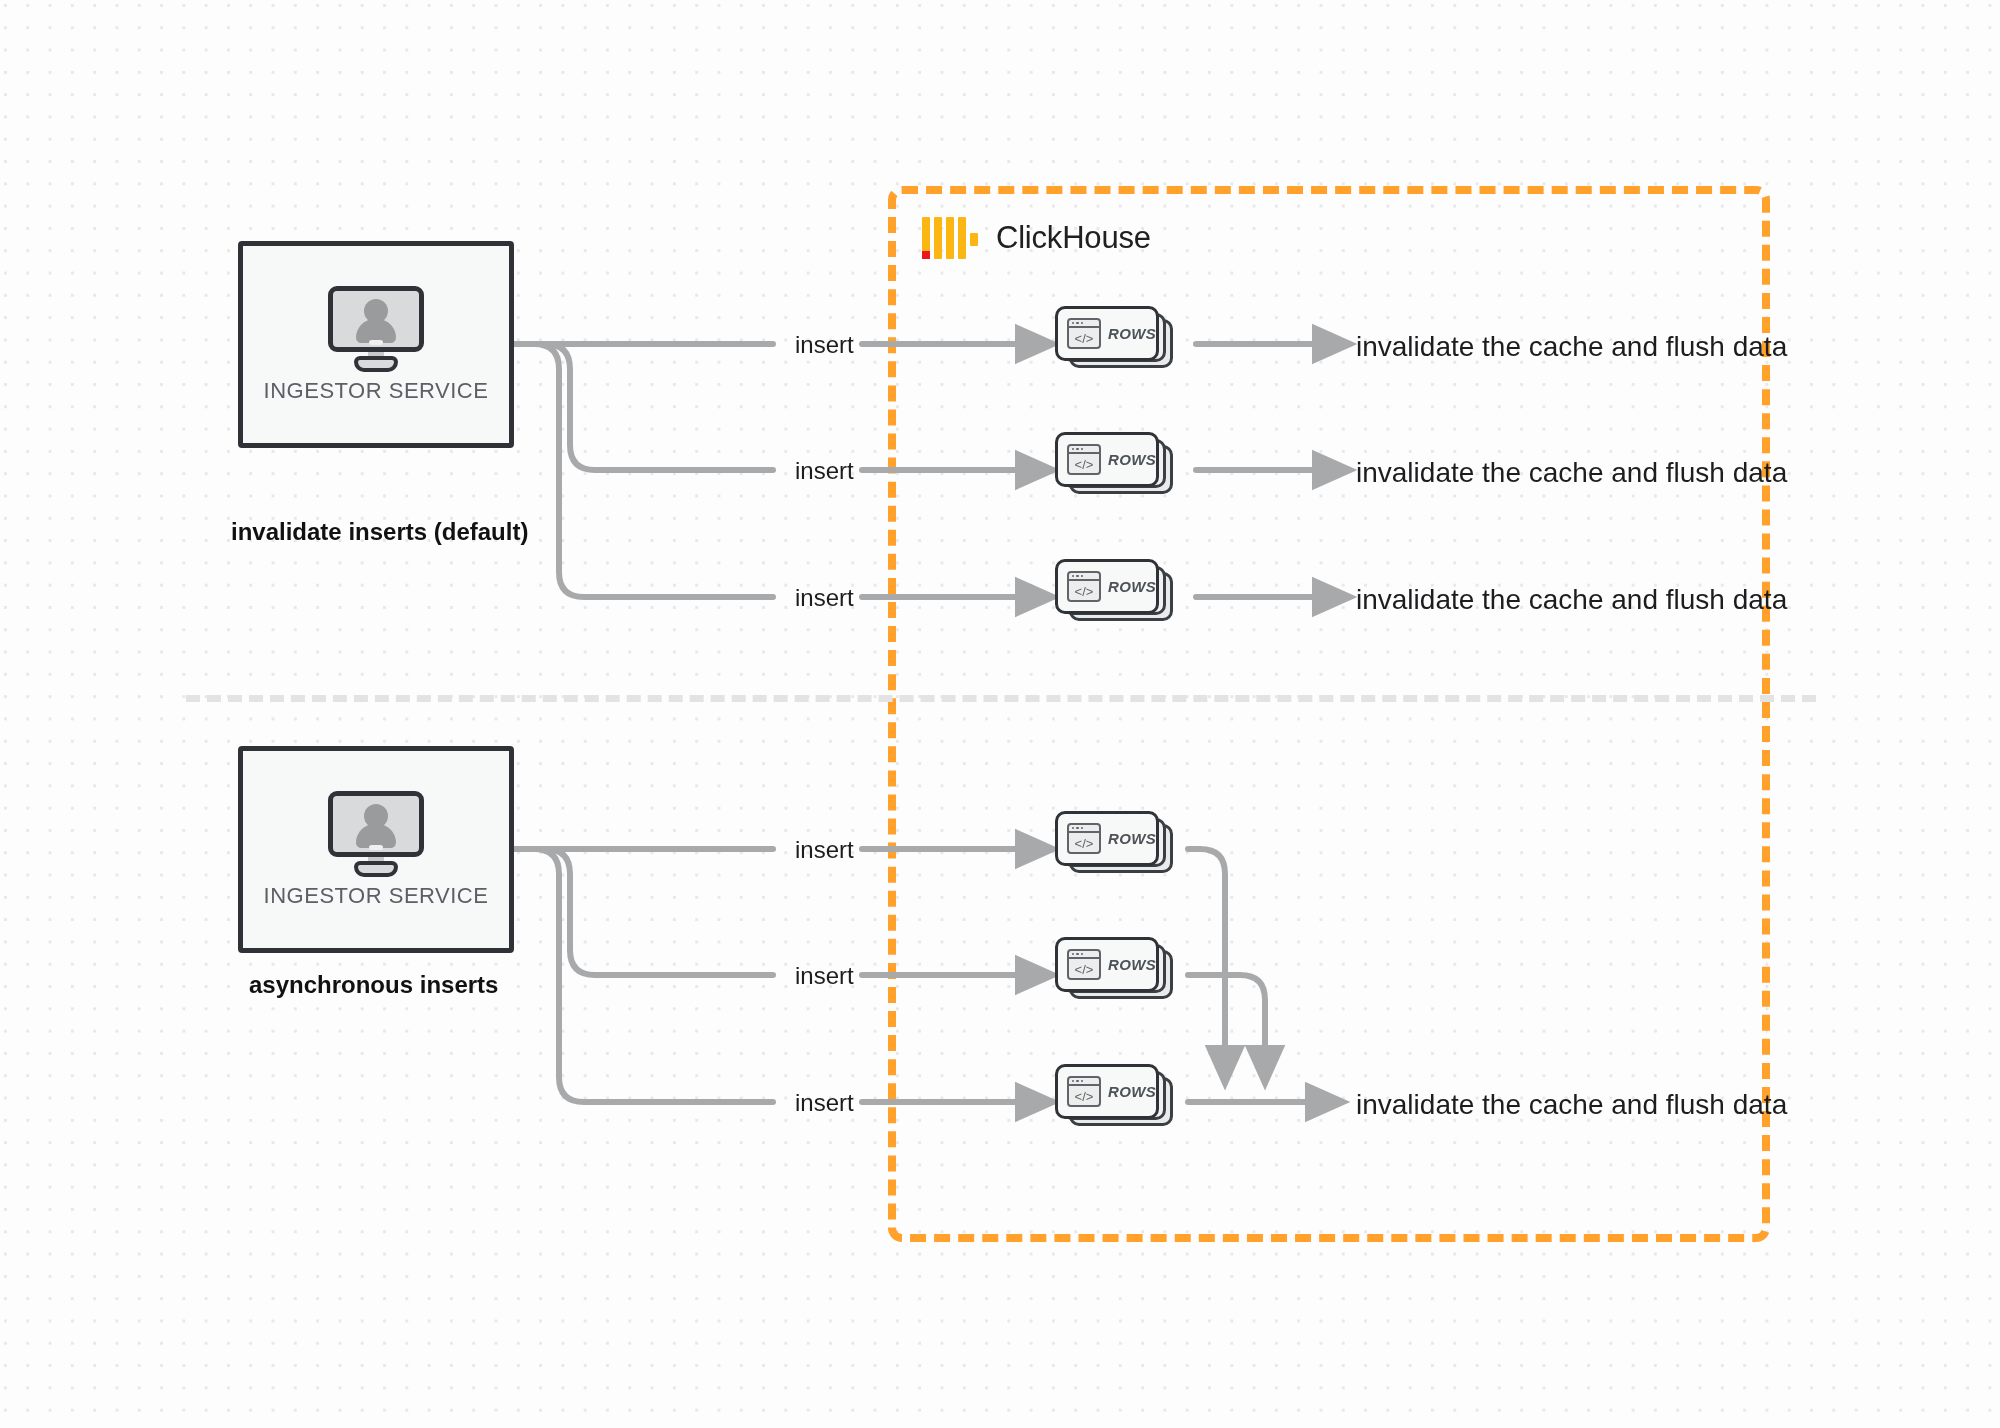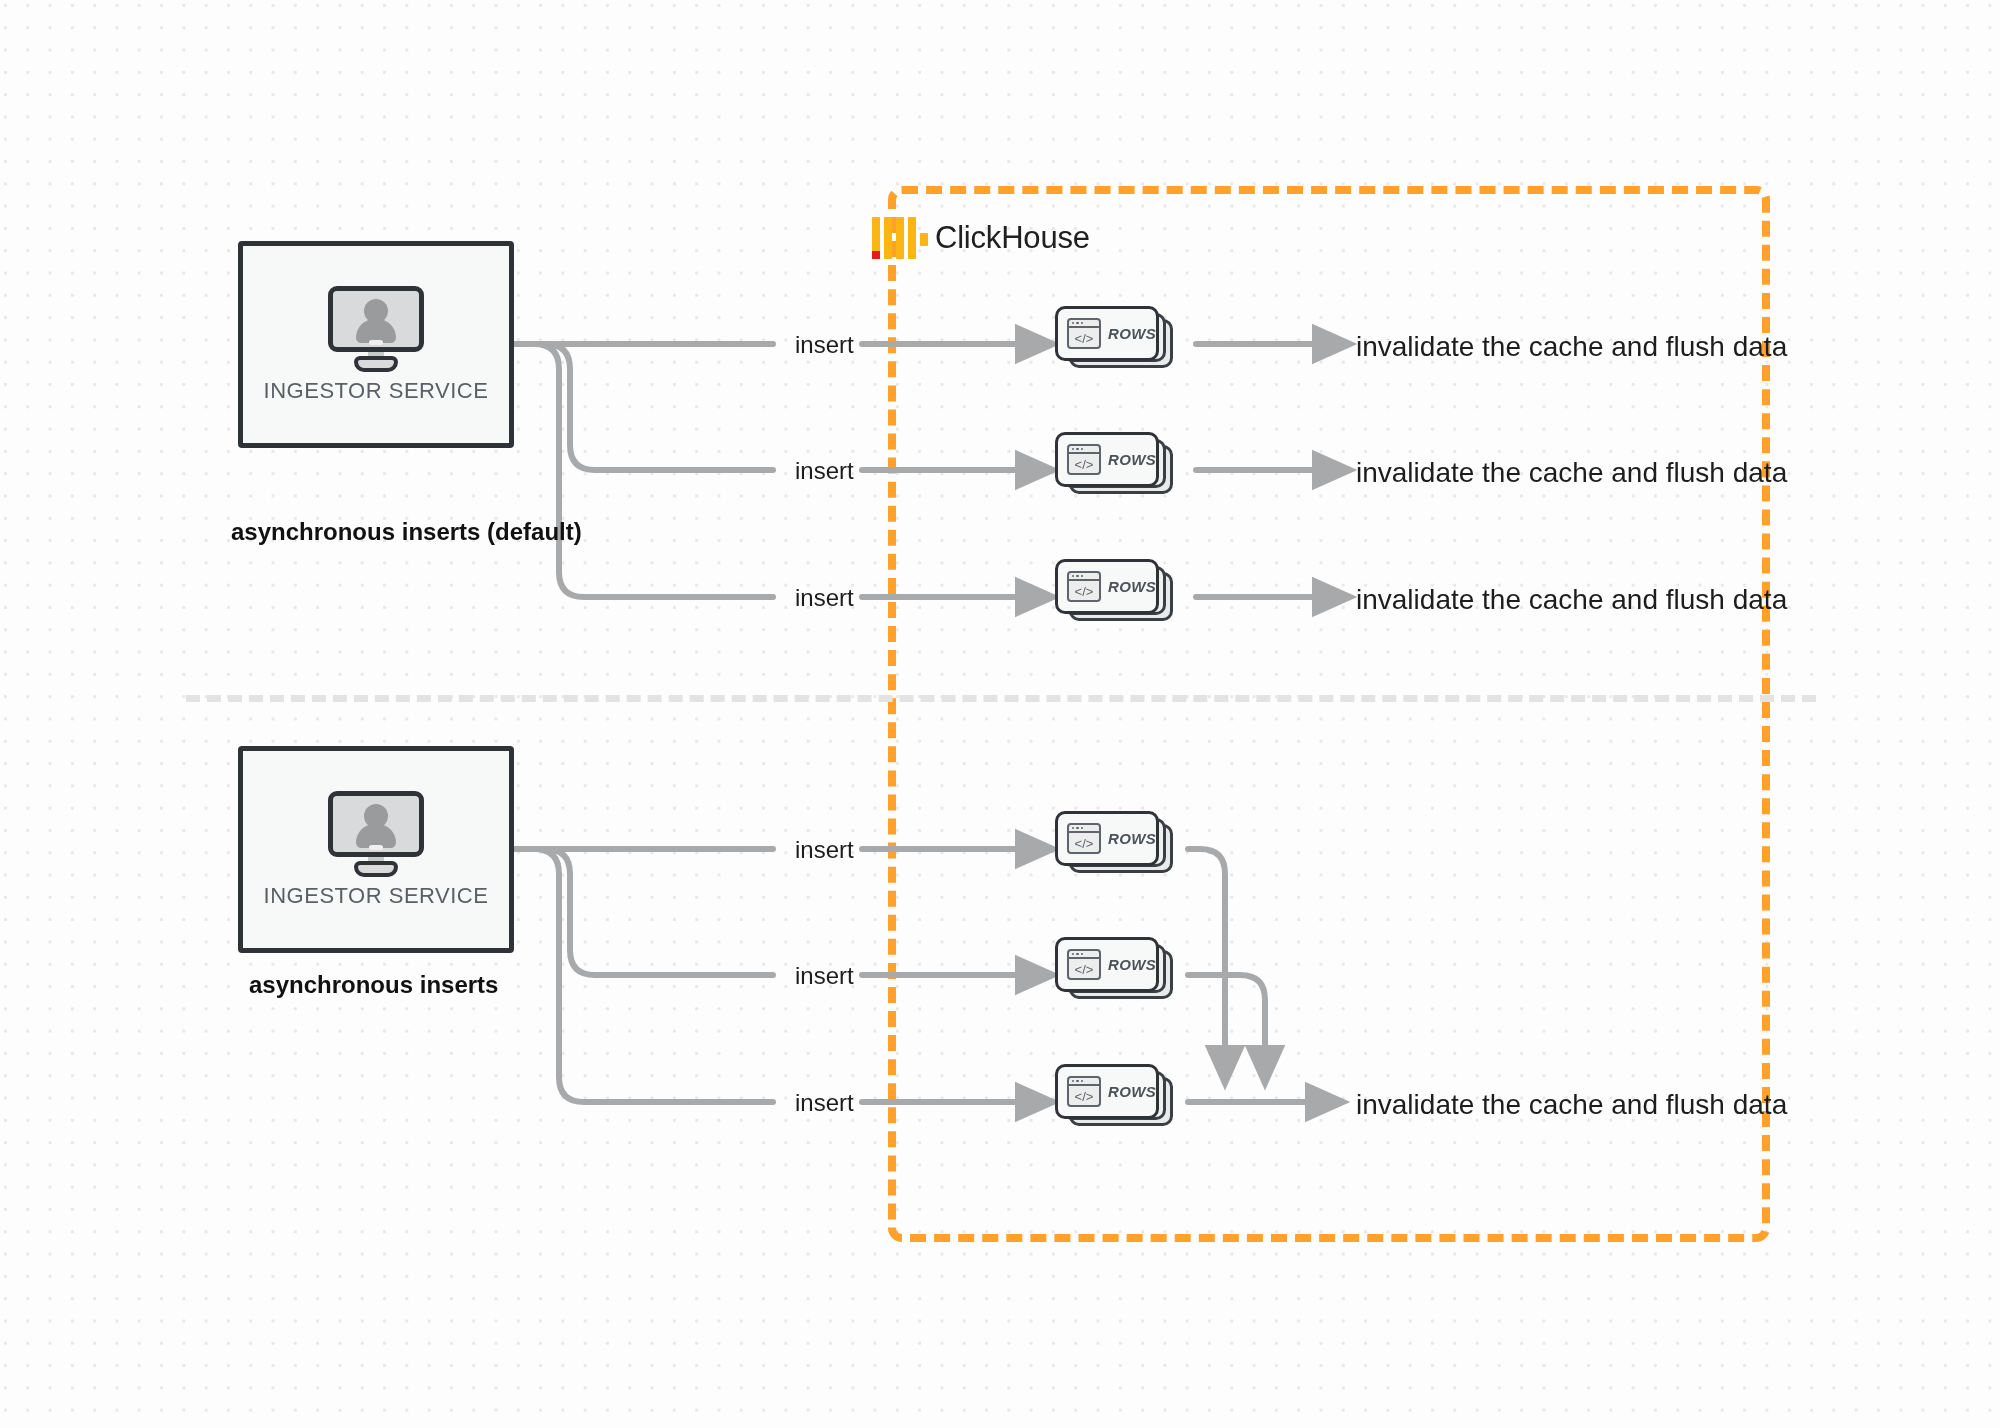--- a/index.html
+++ b/index.html
@@ -28,25 +28,25 @@
     width: 882px;
     height: 1056px;
     border: 8px dashed #ffa12b;
     border-radius: 14px;
     box-sizing: border-box;
   }
 
   
   .ch-brand {
     position: absolute;
-    left: 872px;
+    left: 922px;
     top: 217px;
     display: flex;
     align-items: center;
-    gap: 13px;
+    gap: 24px;
   }
   .ch-logo {
     position: relative;
     width: 50px;
     height: 42px;
   }
   .ch-logo .bar {
     position: absolute;
     top: 0;
     width: 8px;
@@ -345,21 +345,21 @@
       <span class="screen"></span>
       <span class="person-head"></span>
       <span class="person-body"></span>
       <span class="notch"></span>
       <span class="neck"></span>
       <span class="stand"></span>
     </div>
     <div class="svc-label">INGESTOR SERVICE</div>
   </div>
 
-  <div class="mode-label sync">asynchronous inserts (default)</div>
+  <div class="mode-label sync">invalidate inserts (default)</div>
 
   <div class="flow-text insert-label" style="left:795px; top:331px;">insert</div>
   <div class="flow-text insert-label" style="left:795px; top:457px;">insert</div>
   <div class="flow-text insert-label" style="left:795px; top:584px;">insert</div>
 
   <div class="rows-card" style="left:1055px; top:306px;">
     <div class="shadow2"></div>
       <div class="shadow1"></div>
     <div class="front">
       <div class="win-icon">

